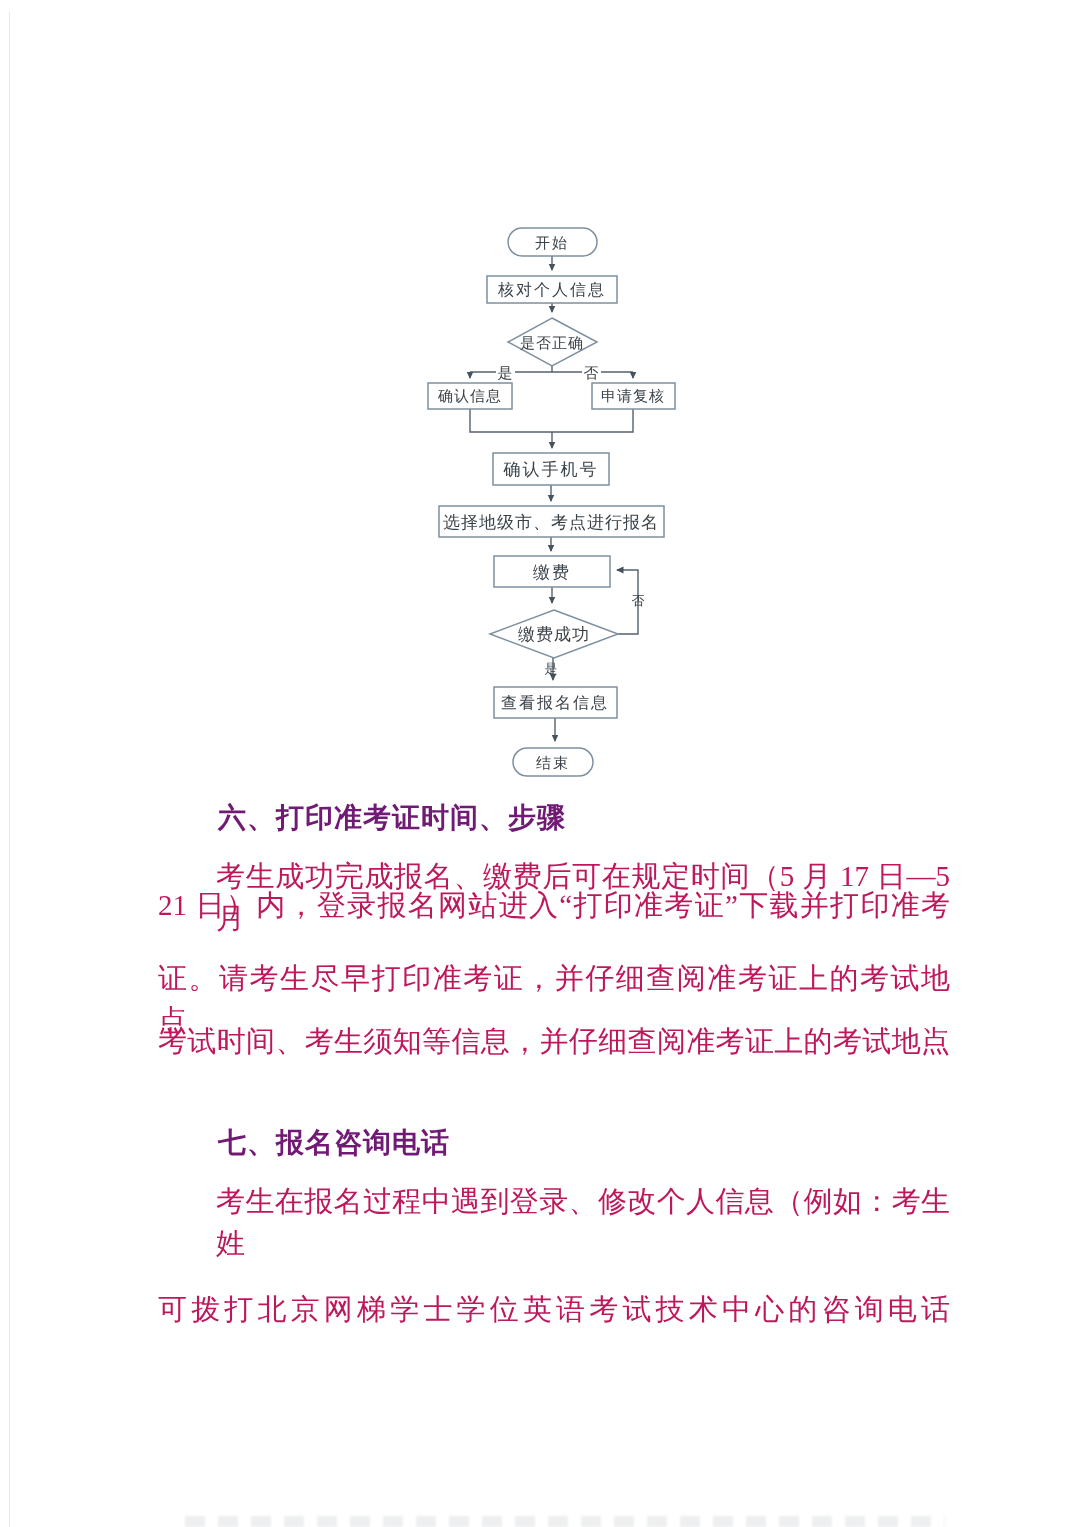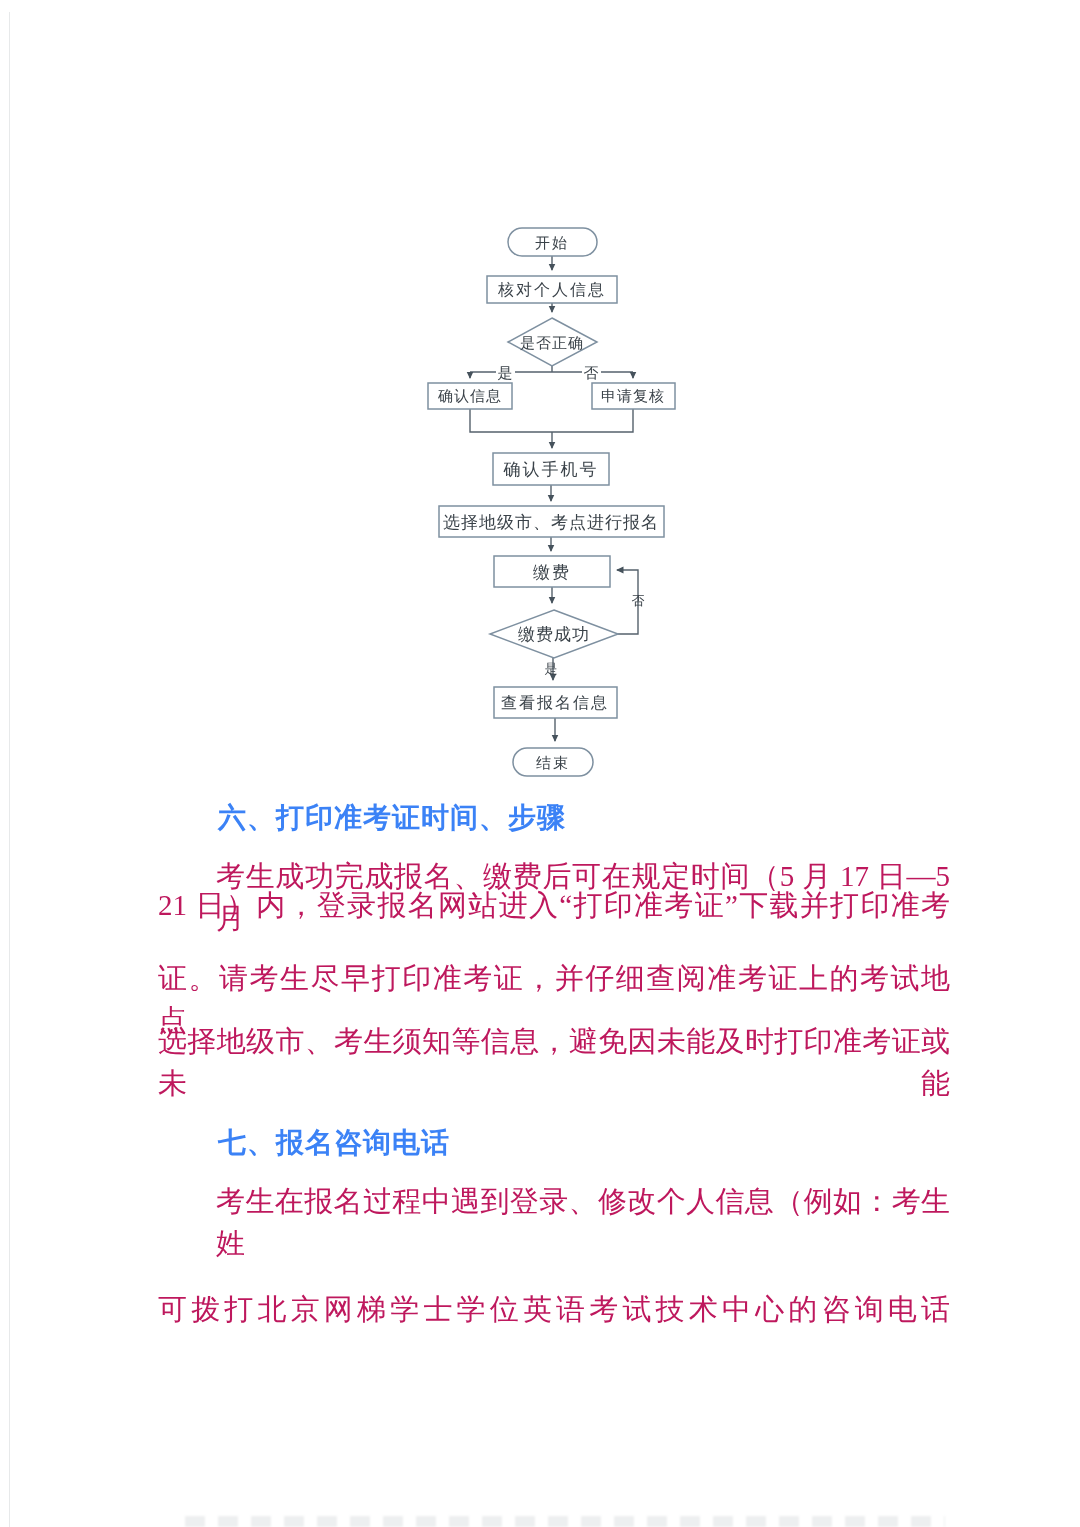--- a/index.html
+++ b/index.html
@@ -25,21 +25,21 @@
     position: absolute; left: 158px; width: 792px;
     font-size: 29px; line-height: 42px; height: 44px;
     color: #be185d; white-space: nowrap;
   }
   .txt.just { white-space: normal; text-align: justify; text-align-last: justify; }
   .txt.indent { padding-left: 58px; width: 734px; }
   .hd {
     position: absolute; left: 218px;
     font-family: "Liberation Sans", "DejaVu Sans", sans-serif;
     font-weight: bold; font-size: 28px; line-height: 36px;
-    color: #3b82f6; letter-spacing: 1px; white-space: nowrap;
+    color: #701a75; letter-spacing: 1px; white-space: nowrap;
   }
   .remnant {
     position: absolute; left: 185px; top: 1516px; width: 760px; height: 11px;
     background: repeating-linear-gradient(90deg,
       #d9dcde 0px, #d9dcde 20px, transparent 20px, transparent 33px);
     opacity: 0.45; filter: blur(1px);
   }
 </style>
 </head>
 <body>
@@ -103,20 +103,20 @@
     <text x="554" y="640" font-size="17" letter-spacing="1" text-anchor="middle">缴费成功</text>
     <text x="551" y="673" font-size="13" text-anchor="middle">是</text>
     <text x="555" y="708" font-size="16" letter-spacing="2" text-anchor="middle">查看报名信息</text>
     <text x="553" y="768" font-size="15" letter-spacing="2" text-anchor="middle">结束</text>
   </svg>
 
   <div class="hd" style="top:800px">六、打印准考证时间、步骤</div>
   <div class="txt just indent" style="top:855px">考生成功完成报名、缴费后可在规定时间（5 月 17 日—5 月</div>
   <div class="txt just" style="top:884px">21 日）内，登录报名网站进入“打印准考证”下载并打印准考</div>
   <div class="txt just" style="top:957px">证。请考生尽早打印准考证，并仔细查阅准考证上的考试地点、</div>
-  <div class="txt just" style="top:1020px">选择地级市、考生须知等信息，避免因未能及时打印准考证或未能</div>
+  <div class="txt just" style="top:1020px">考试时间、考生须知等信息，并仔细查阅准考证上的考试地点</div>
 
   <div class="hd" style="top:1125px">七、报名咨询电话</div>
   <div class="txt just indent" style="top:1180px">考生在报名过程中遇到登录、修改个人信息（例如：考生姓</div>
   <div class="txt just" style="top:1288px">可拨打北京网梯学士学位英语考试技术中心的咨询电话</div>
 
   <div class="remnant"></div>
 </div>
 
 </body></html>

